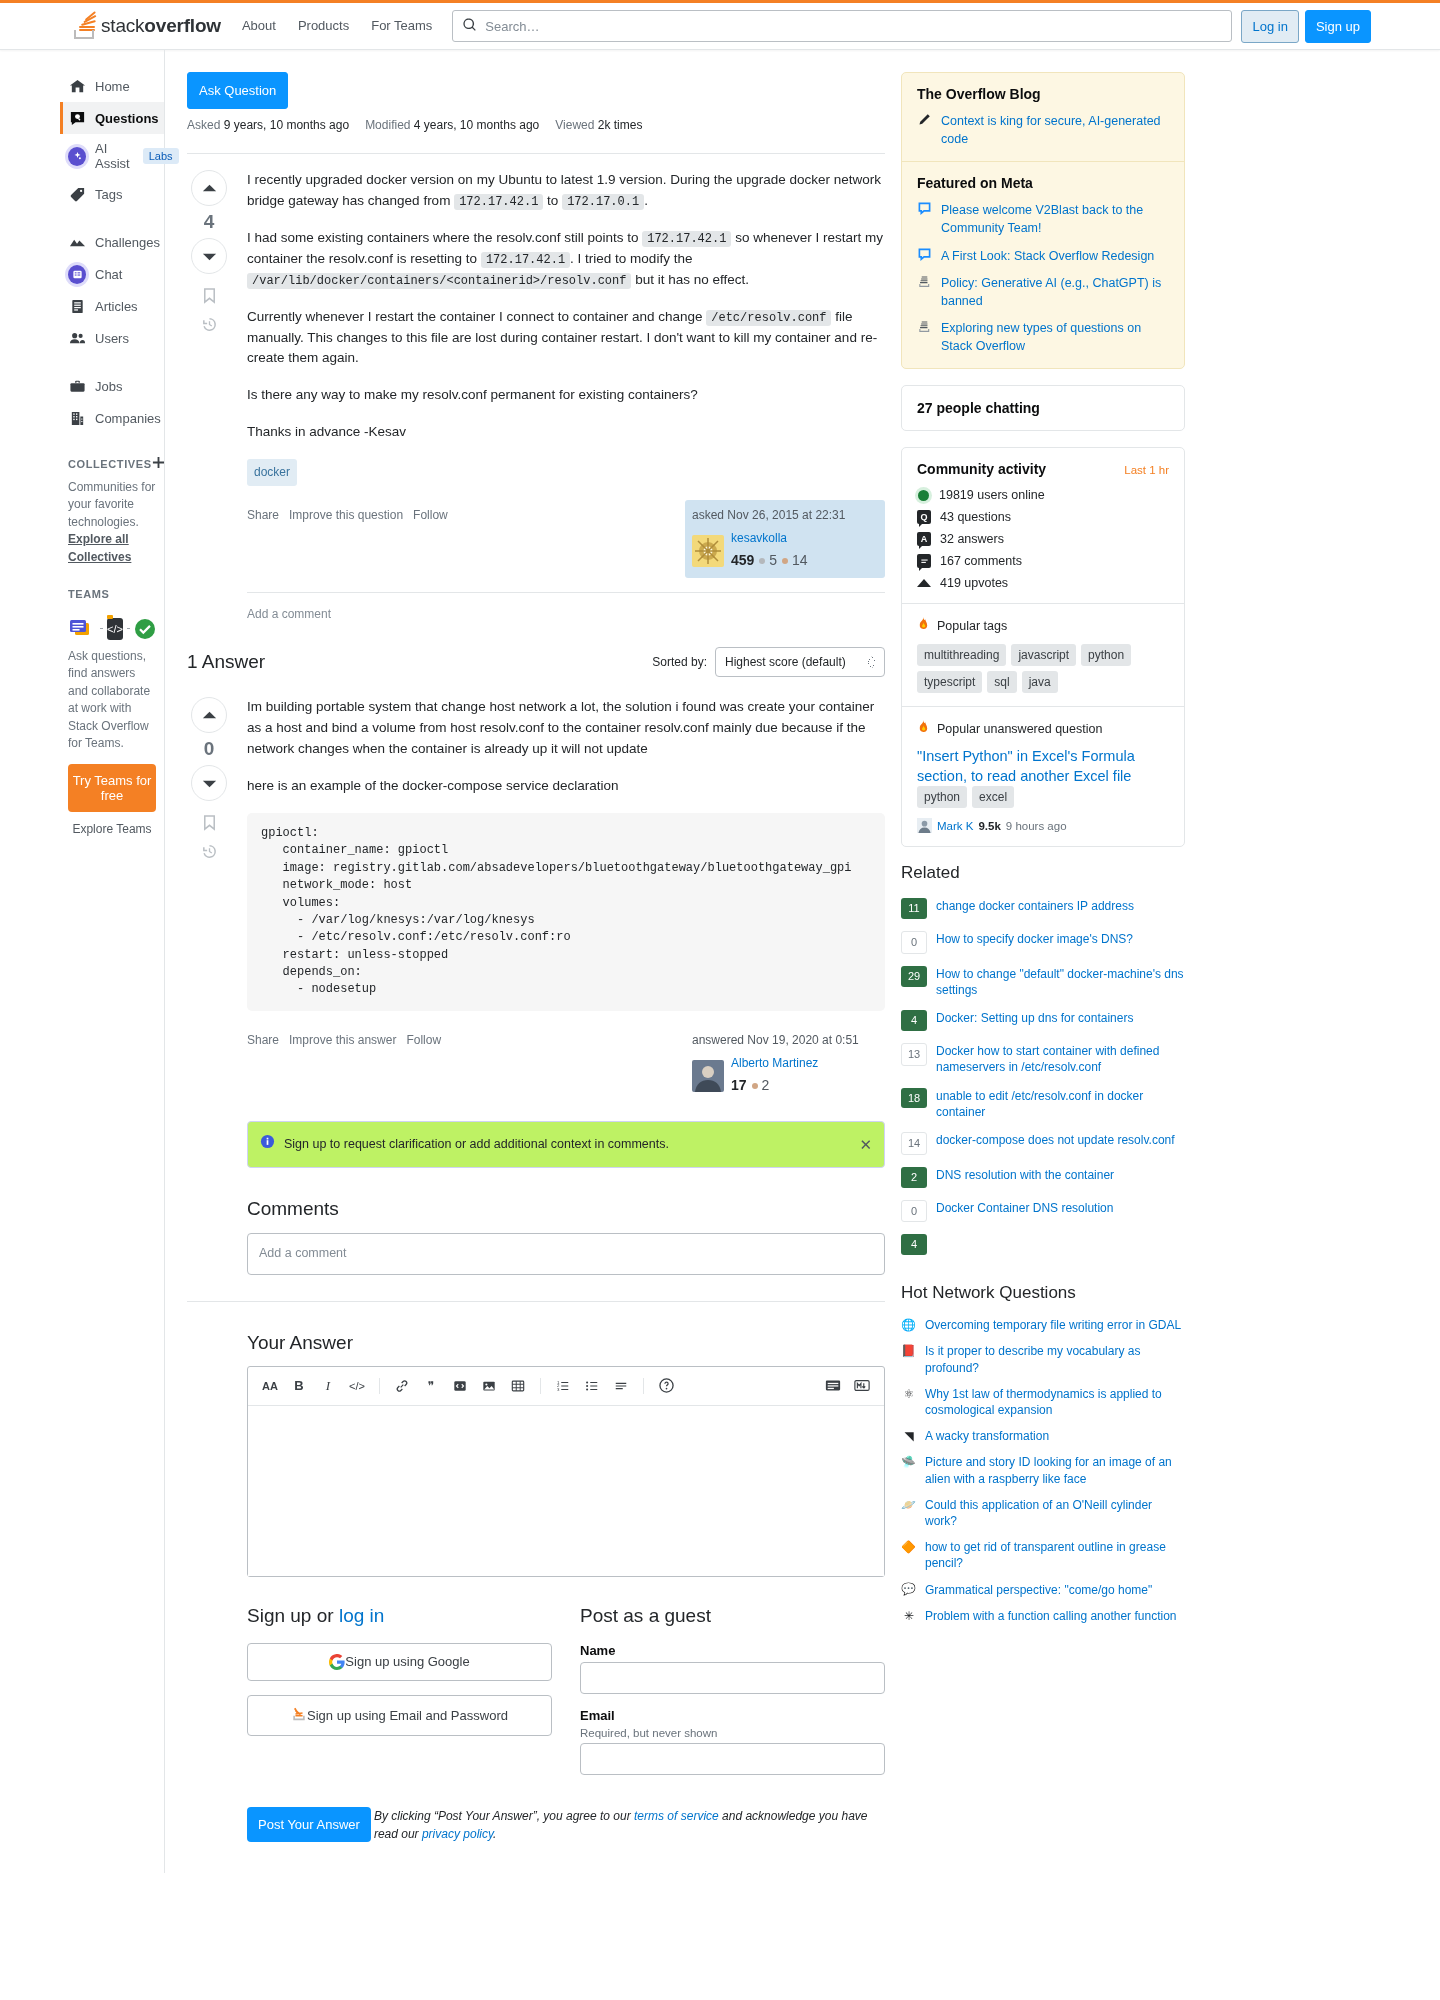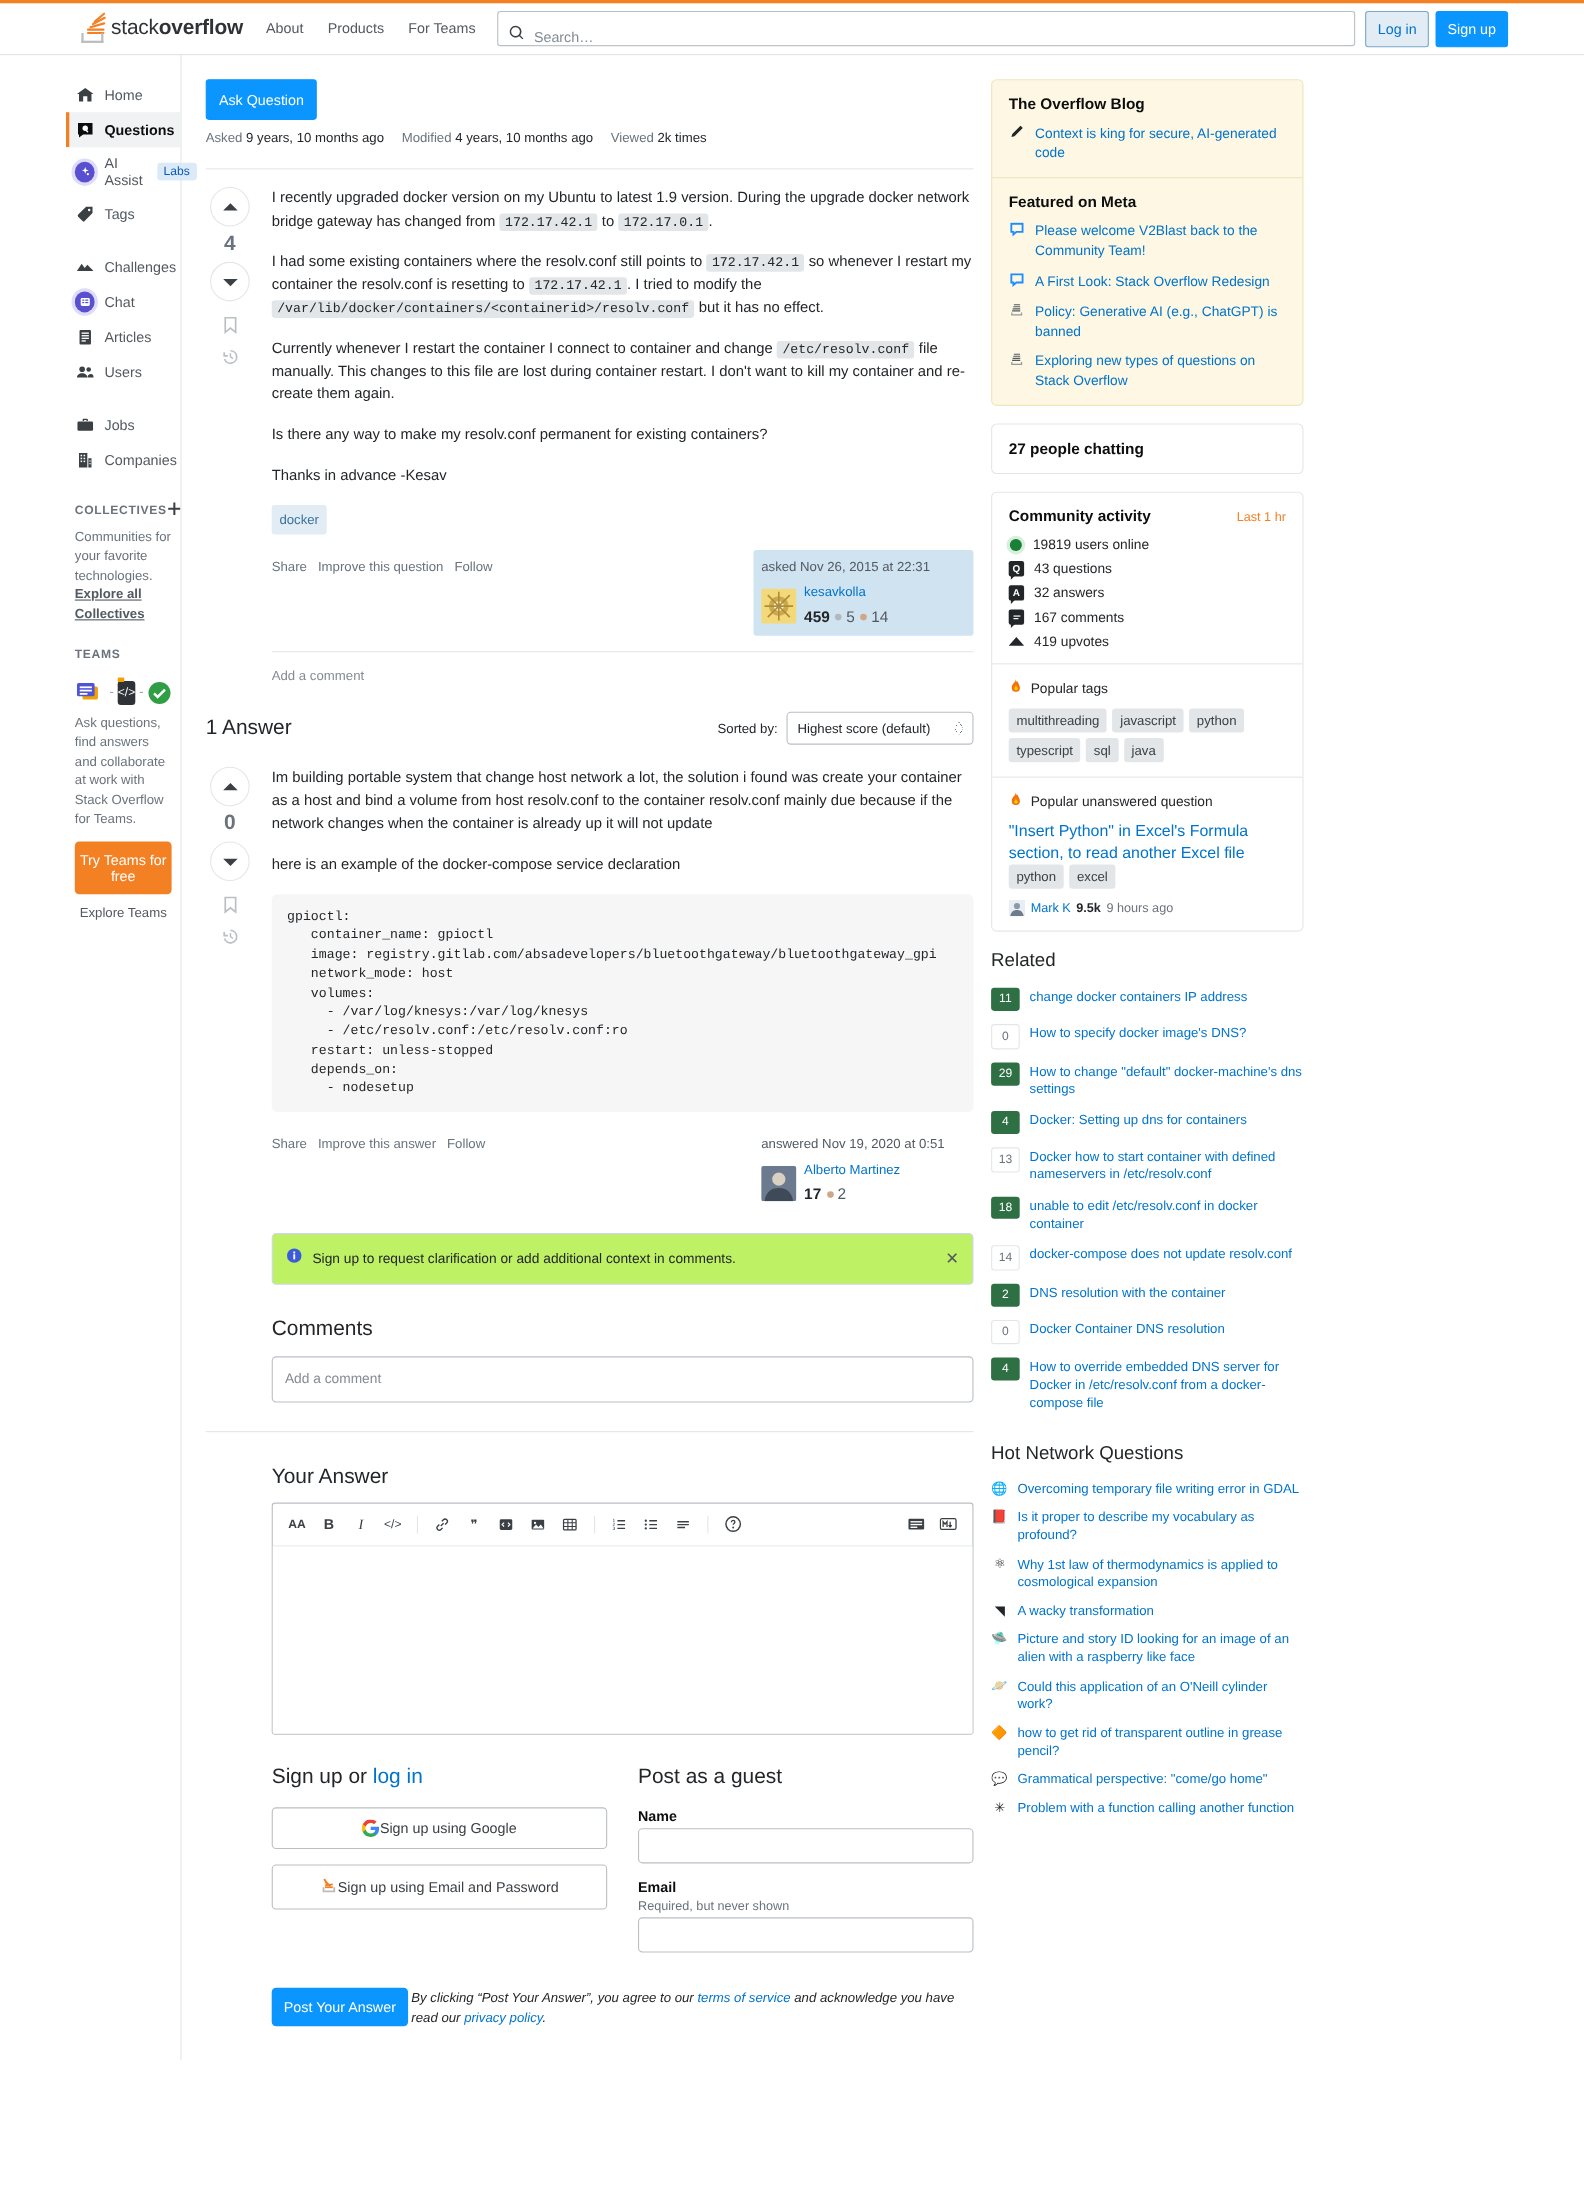--- a/index.html
+++ b/index.html
@@ -31,21 +31,21 @@
     position:absolute; bottom:0; left:0; width:20px; height:9px;
     border:2.4px solid #bcbbbb; border-top:none;
   }
   .logo-text { font-size:19px; color:#2f3337; letter-spacing:-.2px; }
   .logo-text b { font-weight:bold; }
   .nav-link { padding:0 11px; color:#525960; font-size:13px; line-height:34px; border-radius:3px; }
   .search-wrap {
     flex:1; margin:0 9px; position:relative; max-width:null;
   }
   .search-box {
-    display:flex; align-items:flex-end; border:1px solid #babfc4; border-radius:3px;
+    display:flex; align-items:center; border:1px solid #babfc4; border-radius:3px;
     height:32px; padding:0 9px; background:#fff;
   }
   .search-icon { margin-right:7px; flex-shrink:0; }
   .search-input {
     border:none; outline:none; font-size:13px; width:100%;
     font-family:"Liberation Sans", sans-serif; color:#3b4045;
   }
   .search-input::placeholder { color:#838c95; }
   .btn { border-radius:3px; font-size:13px; padding:8px 10px; cursor:pointer; border:1px solid transparent; }
   .btn-login { color:#0074cc; background:#e1ecf4; border-color:#7aa7c7; margin-right:6px; }
@@ -895,21 +895,20 @@
         <div class="rel-row">
             <span class="rel-badge rb-green">2</span>
             <a>DNS resolution with the container</a>
           </div>
         <div class="rel-row">
             <span class="rel-badge rb-grey">0</span>
             <a>Docker Container DNS resolution</a>
           </div>
         <div class="rel-row">
             <span class="rel-badge rb-green">4</span>
-            <a>How to override embedded DNS server for Docker in /etc/resolv.conf from a docker-compose file</a>
           </div>
       </div>
 
       <div style="margin-top:22px;">
         <h3 class="rail-title">Hot Network Questions</h3>
         <div class="hnq-row">
             <span class="hnq-ico">🌐</span>
             <a>Overcoming temporary file writing error in GDAL</a>
           </div>
         <div class="hnq-row">

